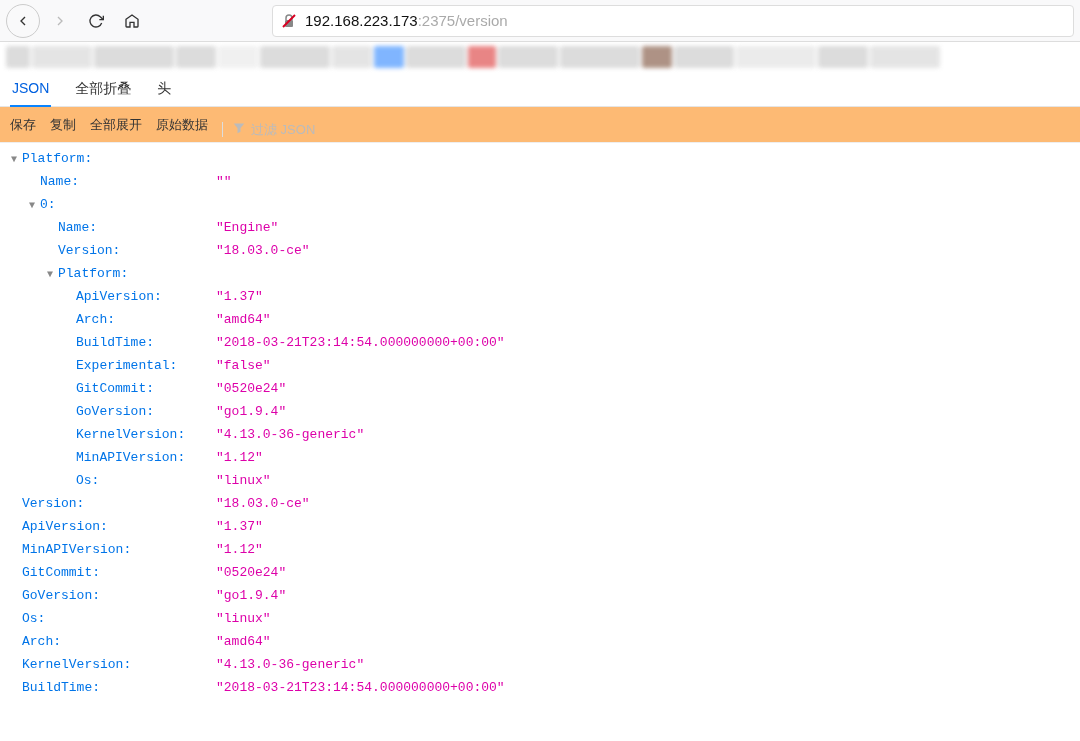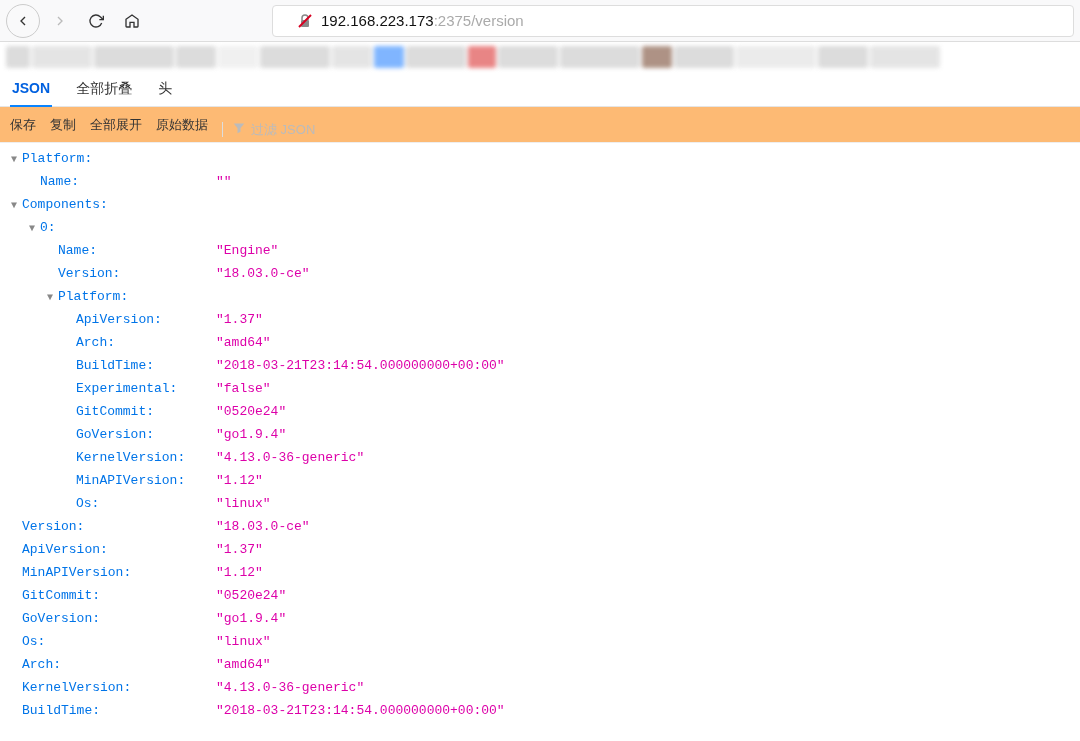--- a/index.html
+++ b/index.html
@@ -40,21 +40,21 @@
     .nav-btn svg { width: 16px; height: 16px; }
     .address-bar {
       flex: 1;
       height: 32px;
       margin-left: 120px;
       background: #fff;
       border: 1px solid #ddd;
       border-radius: 4px;
       display: flex;
       align-items: center;
-      padding: 0 24px;
+      padding: 0 8px;
       gap: 8px;
     }
     .insecure-icon {
       width: 16px; height: 16px;
       display: inline-flex;
       position: relative;
     }
     .url-text { font-size: 15px; color: #aaa; }
     .url-text .dark { color: #111; }
 
@@ -84,21 +84,21 @@
     }
     .viewer-tabs .tab {
       padding: 4px 2px 8px 2px;
       color: #333;
       cursor: pointer;
     }
     .viewer-tabs .tab.active {
       color: #0060df;
       border-bottom: 2px solid #0a84ff;
       margin-bottom: -1px;
-      font-weight: 700;
+      font-weight: 400;
     }
 
     
     .json-toolbar {
       display: flex;
       gap: 14px;
       padding: 5px 10px;
       font-size: 13px;
       color: #333;
       border-bottom: 1px solid #eee;
@@ -243,23 +243,20 @@
 
 <div class="json-tree" id="json-tree">
     <div class="row">
       <span class="indent-0"><span class="collapser">▼</span><span class="key">Platform:</span></span>
     </div>
     <div class="row">
       <span class="indent-1"><span class="collapser"></span><span class="key">Name:</span></span>
       <span class="val value-col">""</span>
     </div>
     <div class="row">
-      <span class="indent-0"><span class="collapser">▼</span><span class="key">Components:</span></span>
-    </div>
-    <div class="row">
       <span class="indent-1"><span class="collapser">▼</span><span class="key">0:</span></span>
     </div>
     <div class="row">
       <span class="indent-2"><span class="collapser"></span><span class="key">Name:</span></span>
       <span class="val value-col">"Engine"</span>
     </div>
     <div class="row">
       <span class="indent-2"><span class="collapser"></span><span class="key">Version:</span></span>
       <span class="val value-col">"18.03.0-ce"</span>
     </div>

